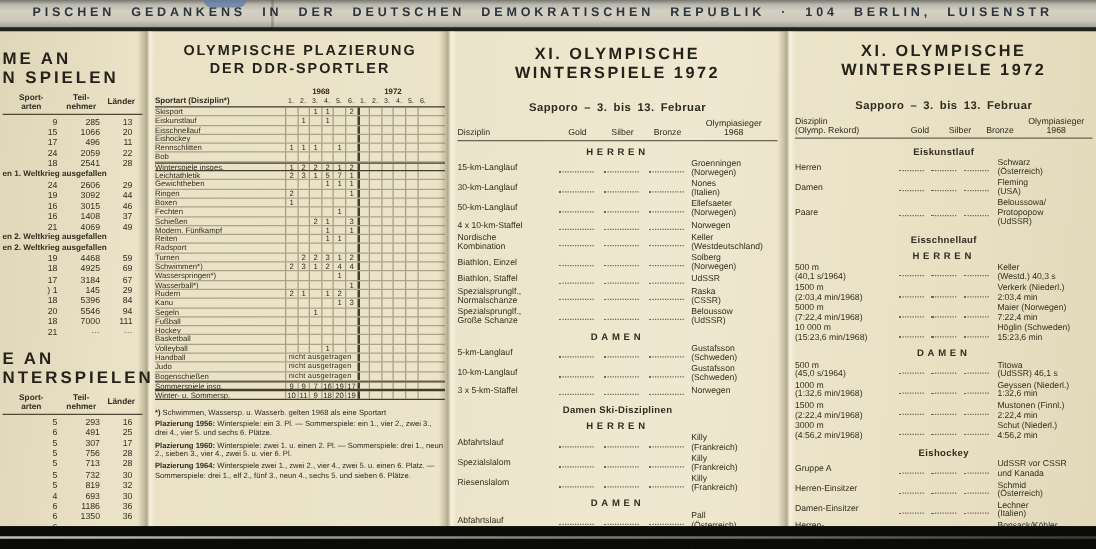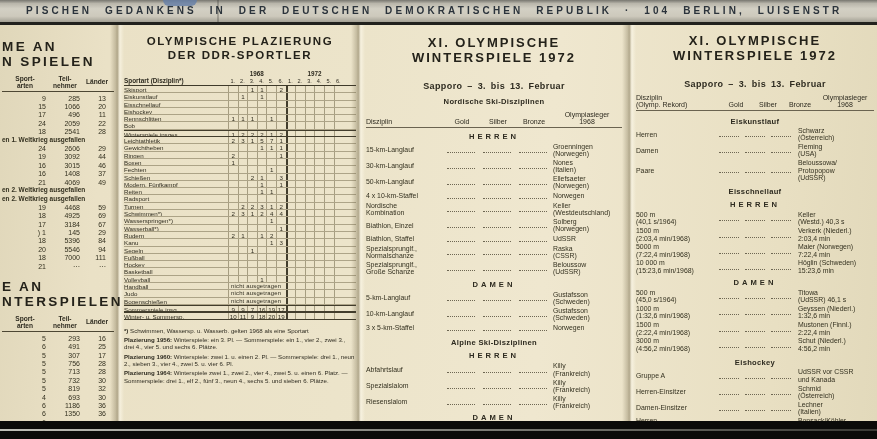--- a/index.html
+++ b/index.html
@@ -777,21 +777,20 @@
           <div class="p2-note"><b>Plazierung 1956: </b>Winterspiele: ein 3. Pl. — Sommerspiele: ein 1., vier 2., zwei 3., drei 4., vier 5. und sechs 6. Plätze.</div>
           <div class="p2-note"><b>Plazierung 1960: </b>Winterspiele: zwei 1. u. einen 2. Pl. — Sommerspiele: drei 1., neun 2., sieben 3., vier 4., zwei 5. u. vier 6. Pl.</div>
           <div class="p2-note"><b>Plazierung 1964: </b>Winterspiele zwei 1., zwei 2., vier 4., zwei 5. u. einen 6. Platz. — Sommerspiele: drei 1., elf 2., fünf 3., neun 4., sechs 5. und sieben 6. Plätze.</div>
         </div>
     </div>
 
     <div class="panel" id="panel3">
       <div class="p-title">XI. OLYMPISCHE
 WINTERSPIELE 1972</div>
       <div class="p-subtitle">Sapporo – 3. bis 13. Februar</div>
-      <div class="p-secmain">Nordische Ski-Disziplinen</div>
       <div class="p-colhead">
         <span class="ch-d">Disziplin</span>
         <span class="ch-m">Gold</span>
         <span class="ch-m">Silber</span>
         <span class="ch-m">Bronze</span>
         <span class="ch-w">Olympiasieger
 1968</span>
       </div>
       <div id="p3-body">
           <div class="p-sub">HERREN</div>
@@ -909,21 +908,21 @@
           </div>
           <div class="srow">
             <span class="rd">3 x 5-km-Staffel</span>
             <span class="dotz">
               <span class="dot"></span>
               <span class="dot"></span>
               <span class="dot"></span>
             </span>
             <span class="rw">Norwegen</span>
           </div>
-          <div class="p-secmain">Alpine Ski-Disziplinen</div>
+          <div class="p-secmain">Damen Ski-Disziplinen</div>
           <div class="p-sub">HERREN</div>
           <div class="srow">
             <span class="rd">Abfahrtslauf</span>
             <span class="dotz">
               <span class="dot"></span>
               <span class="dot"></span>
               <span class="dot"></span>
             </span>
             <span class="rw">Killy
 (Frankreich)</span>

